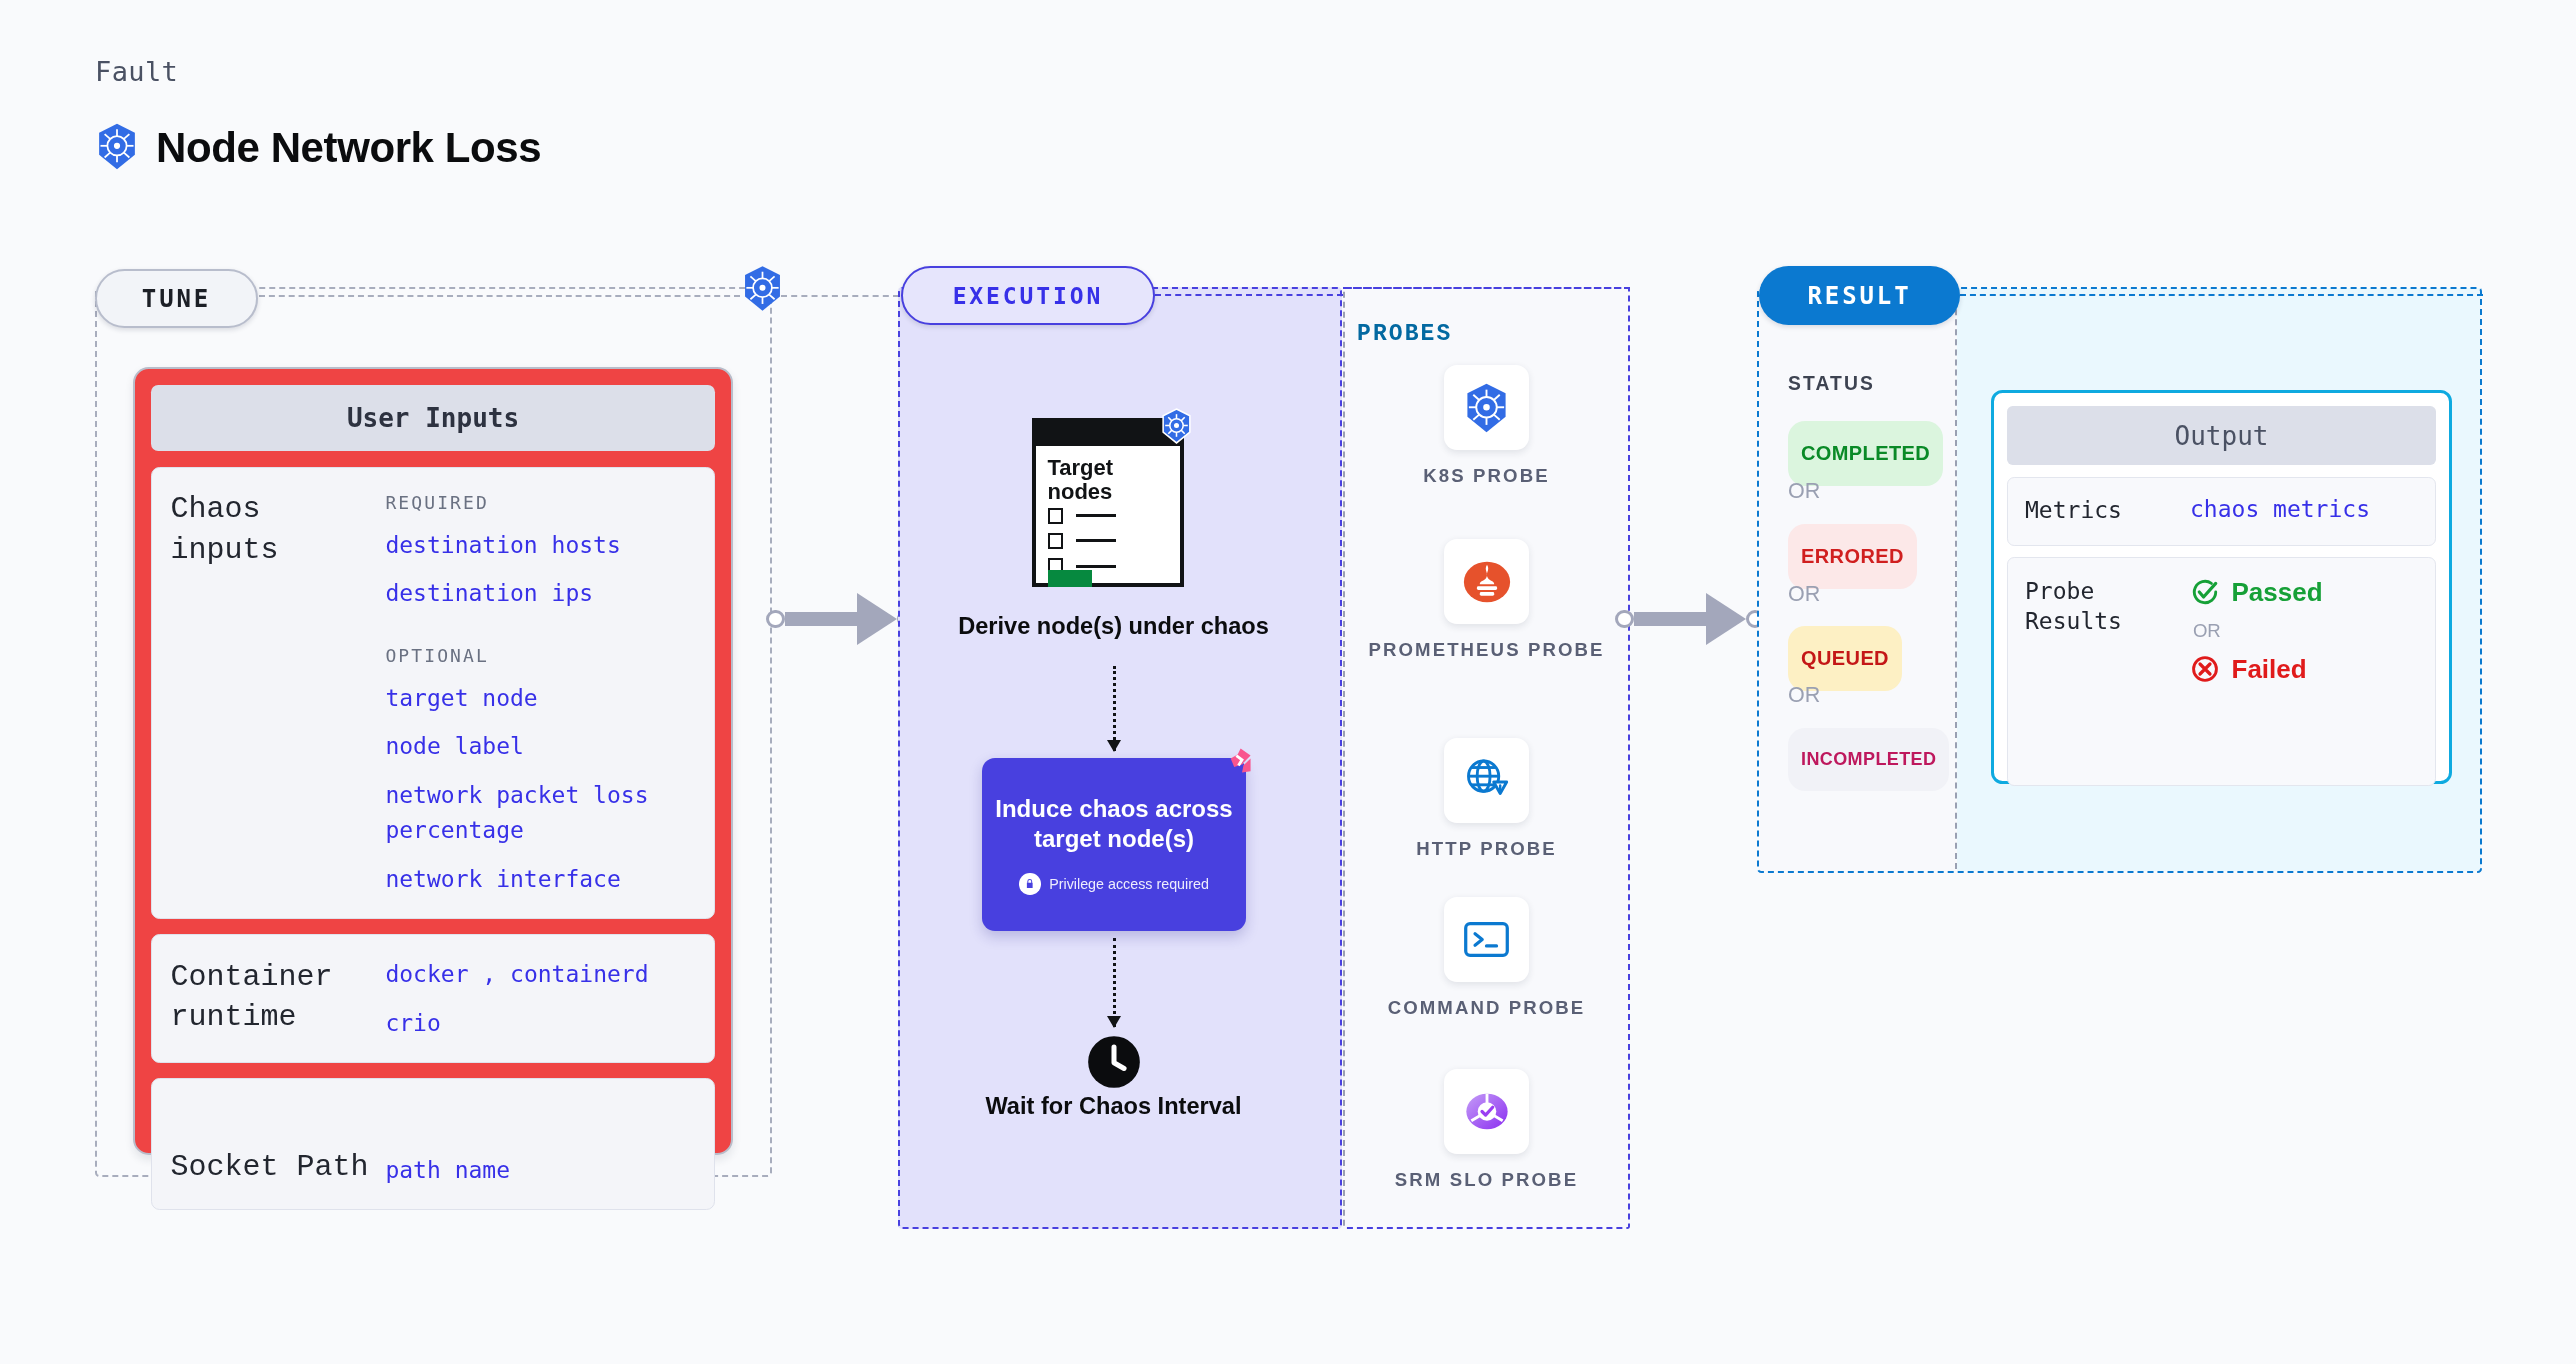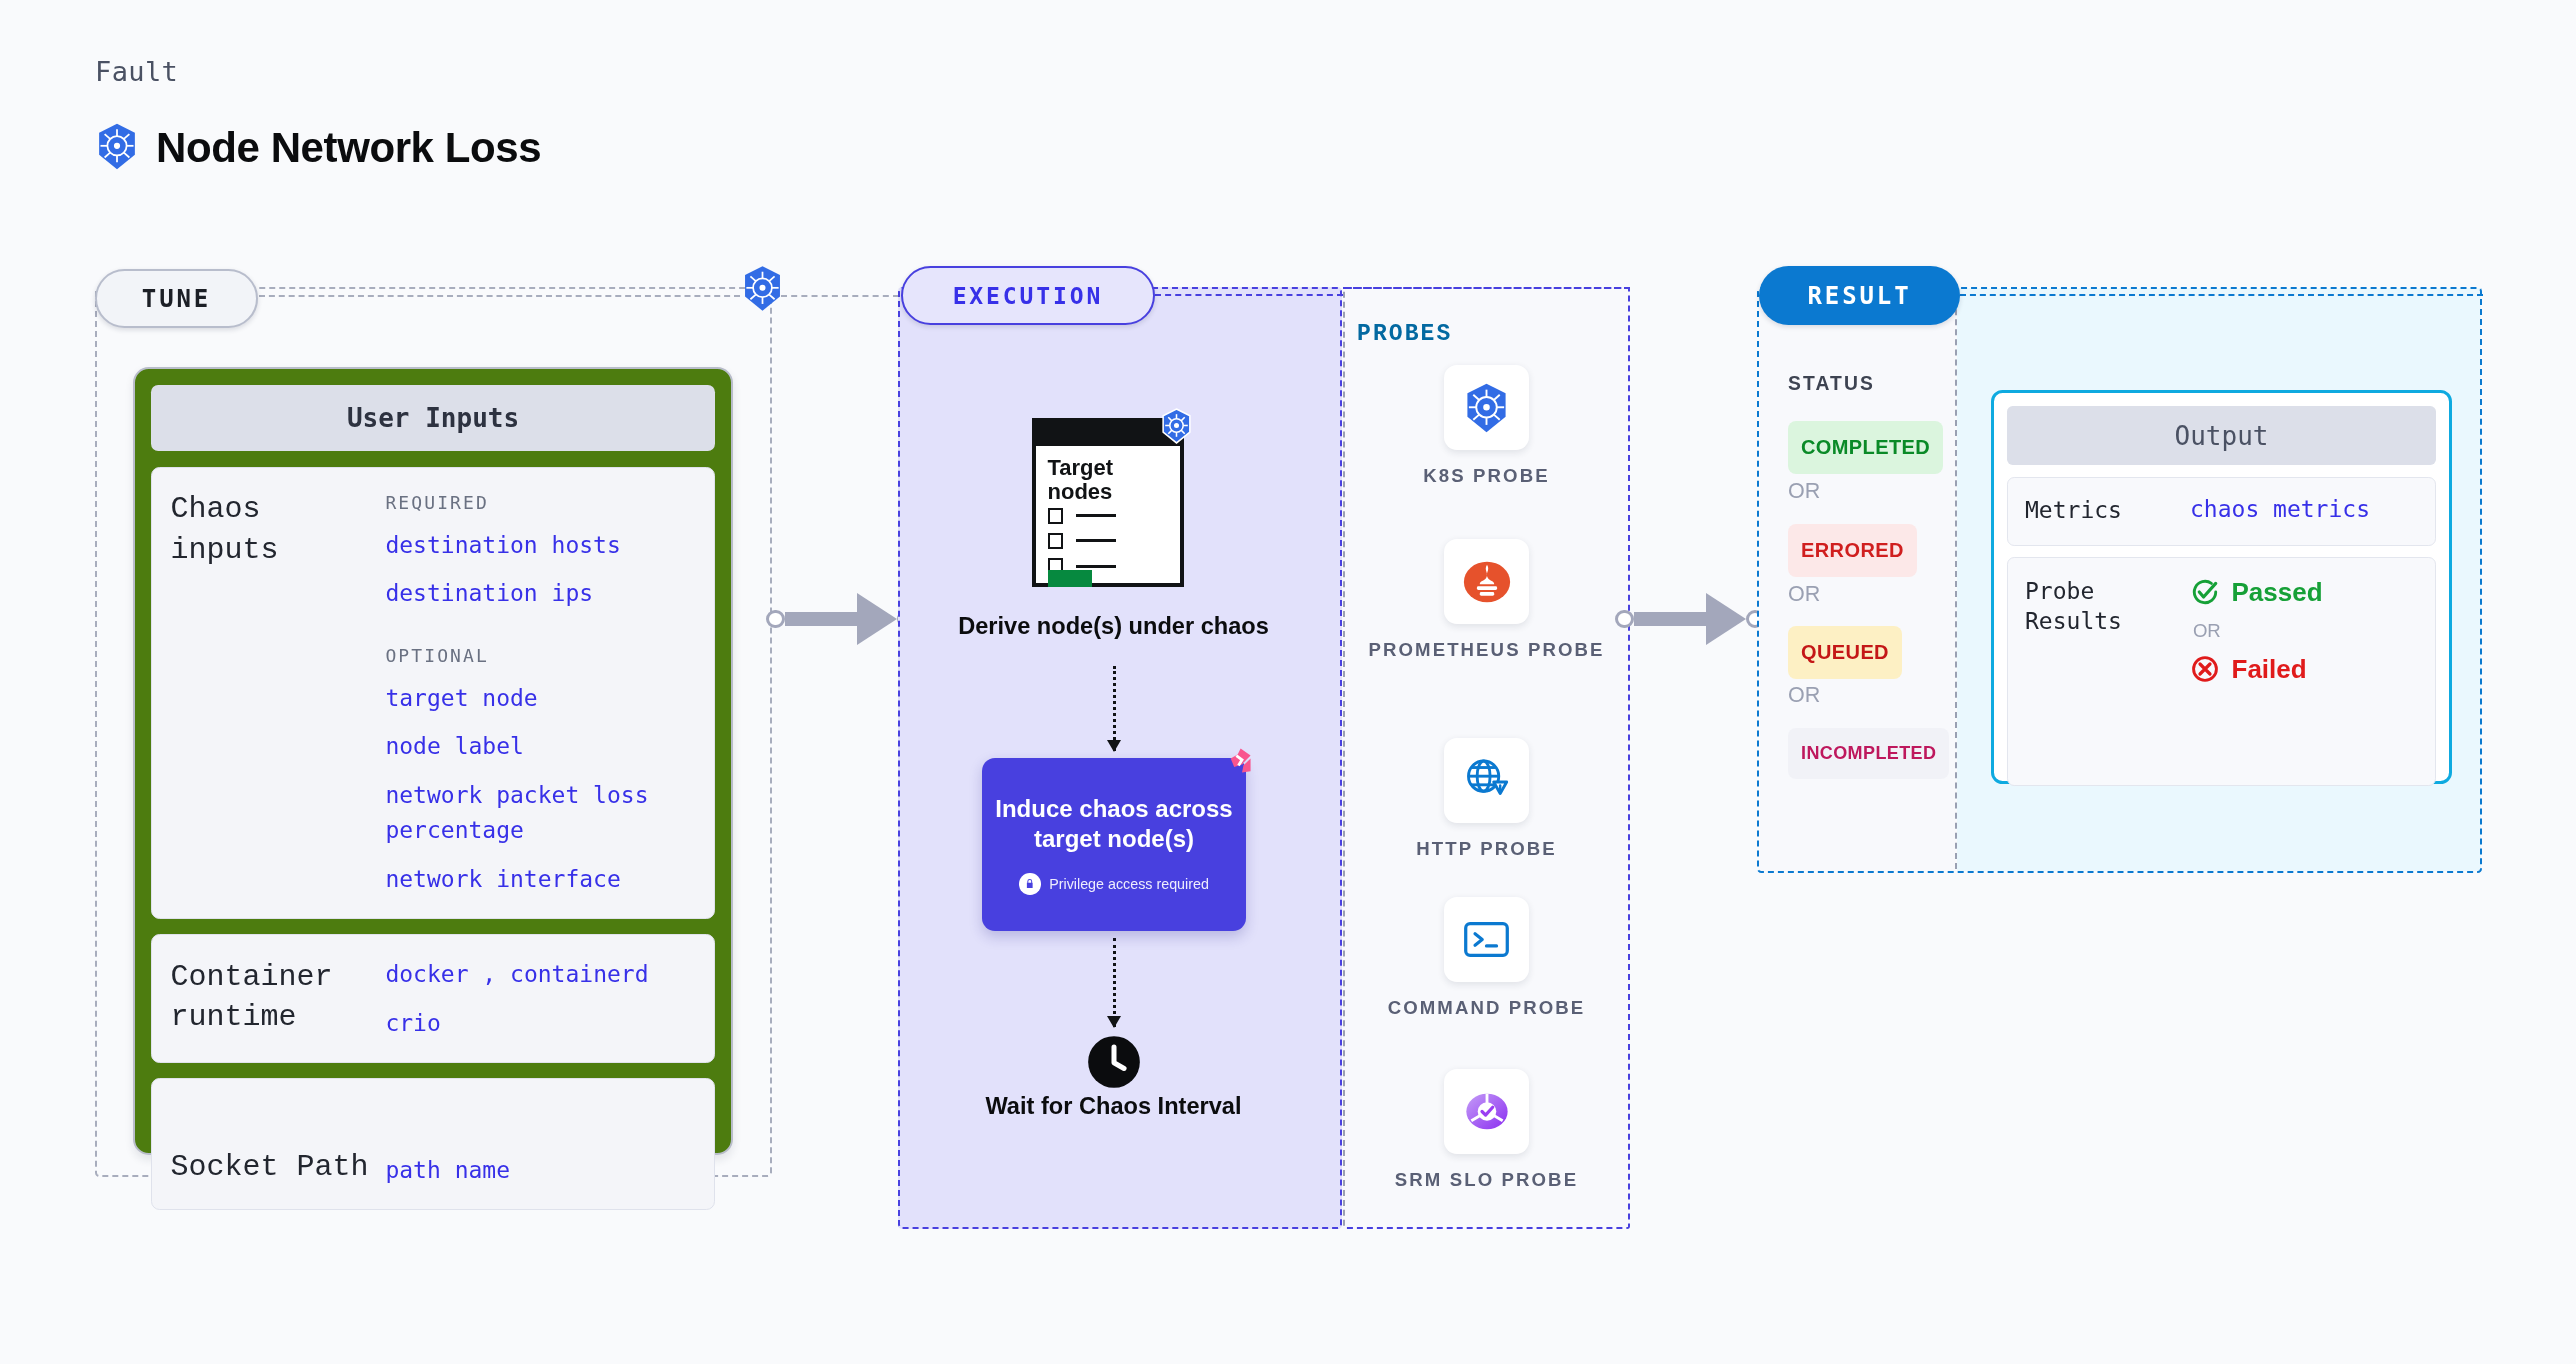--- a/index.html
+++ b/index.html
@@ -45,21 +45,21 @@
   }
   #tune-pill {
     left: 95px; top: 269px; width: 163px; height: 59px;
     background: #f2f4f8; border: 2.1px solid #b8bdcc; color: #1c1f26;
     font-size: 24px;
   }
   .k8s-badge-tune { position: absolute; left: 741px; top: 265px; z-index: 7; }
 
   .ui-card {
     position: absolute; left: 133px; top: 367px; width: 600px; height: 788px;
-    background: #4d7c0f; border: 2.1px solid #b9bdca; border-radius: 15.8px;
+    background: #ef4444; border: 2.1px solid #b9bdca; border-radius: 15.8px;
     box-shadow: 0 4.3px 8.6px rgba(30,35,60,.10);
     padding: 15.8px;
   }
   .ui-hdr {
     height: 66px; background: #dcdfe9; border-radius: 7.2px;
     display: flex; align-items: center; justify-content: center;
     font-family: "DejaVu Sans Mono", monospace;
     font-size: 26px; color: #2d3240; font-weight: 700;
   }
   .ui-sub {
@@ -198,21 +198,21 @@
   #result-pill {
     left: 1759px; top: 266px; width: 201px; height: 59px;
     background: #0b79d0; border: none; color: #ffffff; font-size: 24px;
   }
   .status-label {
     position: absolute; left: 1788px; top: 373px;
     font-size: 19.3px; font-weight: 700; letter-spacing: 2.1px; color: #3d4351;
   }
   .badge {
     position: absolute; left: 1788px;
-    display: inline-block; padding: 15px 13px; border-radius: 8px;
+    display: inline-block; padding: 21px 13px; border-radius: 17px;
     font-size: 20px; font-weight: 700; letter-spacing: 0.4px;
   }
   .or-text {
     position: absolute; left: 1788px; font-size: 21.5px; color: #9aa0b2;
   }
 
   .output-card {
     position: absolute; left: 1991px; top: 390px; width: 461px; height: 394px;
     background: #ffffff; border: 3.6px solid #0eaae0; border-radius: 11.5px;
     padding: 13px;

